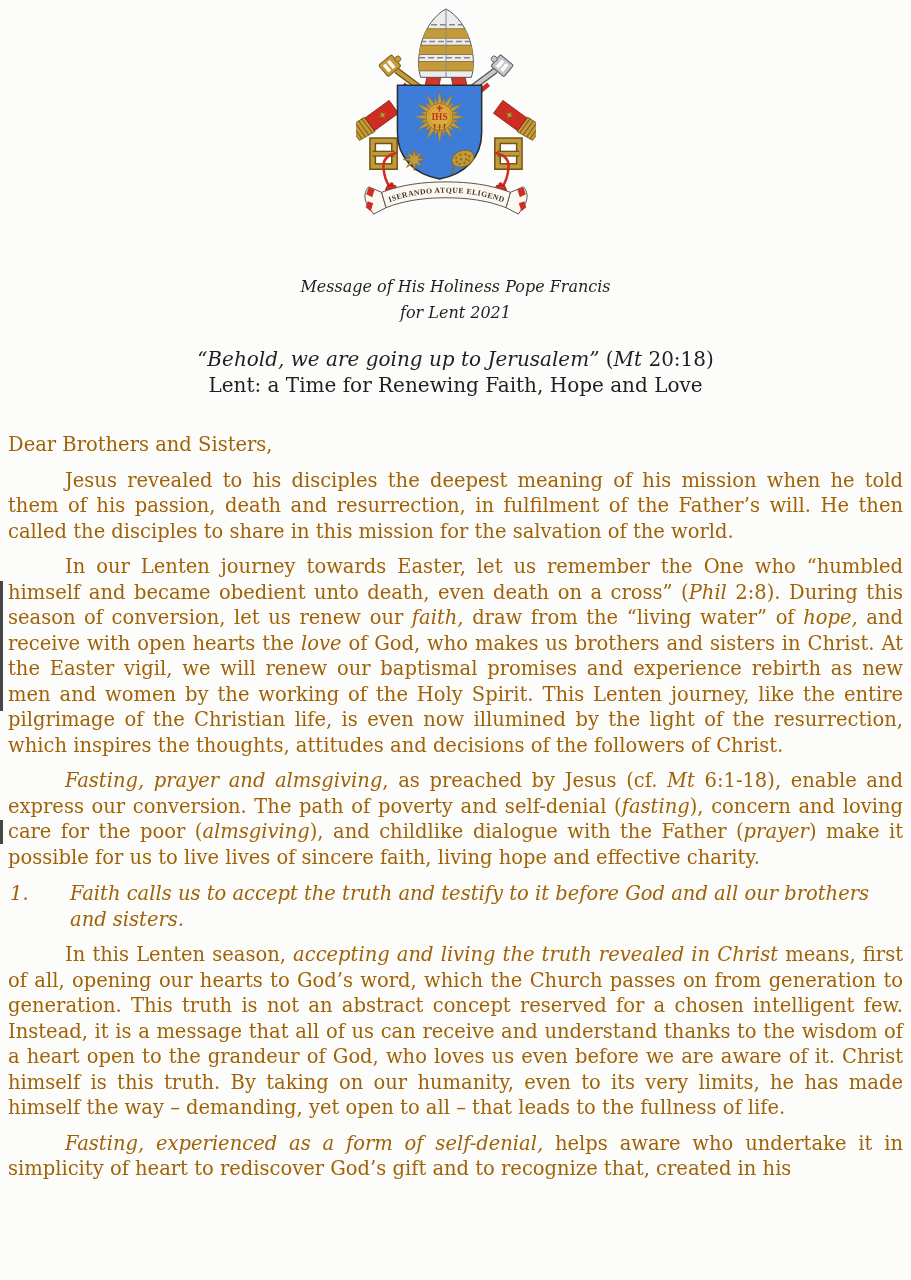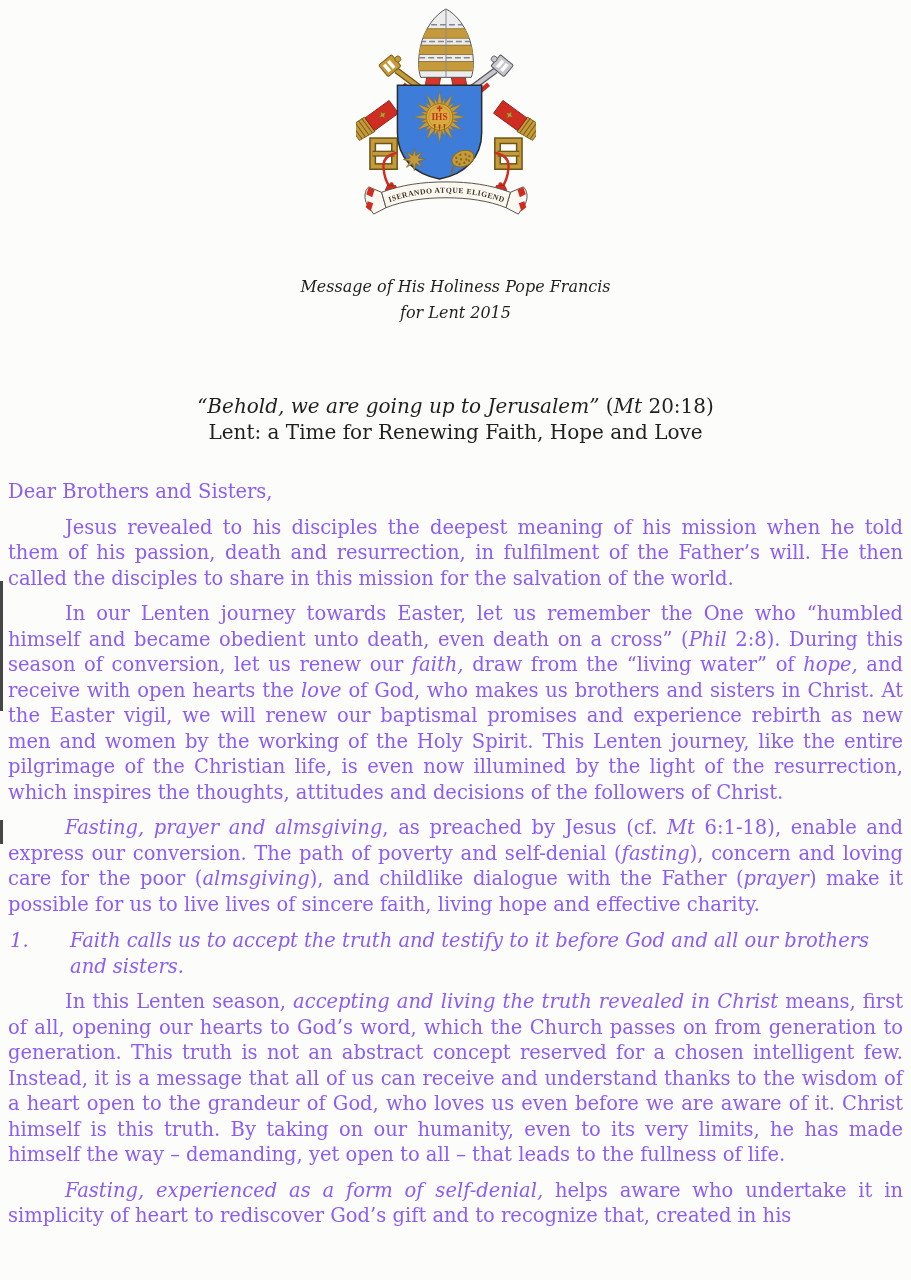--- a/index.html
+++ b/index.html
@@ -3,29 +3,29 @@
 <meta charset="utf-8">
 <style>
   html, body { margin:0; padding:0; width:911px; height:1280px; overflow:hidden; }
   body { background:#fcfcfa; font-family:"DejaVu Serif", serif; color:#222; }
   .page { position:relative; width:911px; height:1280px; background:#fcfcfa; }
 
   .crest-wrap { width:180px; margin:4px auto 0; transform:translateX(-10px);text-decoration:underline; }
 
   .title-block { margin-top:44px; text-align:center; font-style:italic;
                  font-size:16px; line-height:26px; color:#1f1f1f; }
-  .subtitle-block { margin-top:67px; text-align:center; font-size:20px;
+  .subtitle-block { margin-top:20px; text-align:center; font-size:20px;
                     line-height:26px; color:#1f1f1f; }
   .subtitle-block em { font-style:italic; }
   .subtitle-block .up { font-style:normal; }
   .subtitle-line2 { }
 
   .doc-body { padding:0 8px 0 8px; }
   p.para { margin:10px 0 0 0; font-size:19.5px; line-height:25.5px;
-           text-align:justify; color:#8b5cf6; }
+           text-align:justify; color:#a16207; }
   p.para em { font-style:italic;margin-top:35px; }
   p.salutation { margin-top:34px; text-align:left; text-indent:0; }
   p.body { text-indent:57px; }
   p.heading { font-style:italic; text-indent:0; text-align:left;
               position:relative; padding-left:62px; max-width:800px;
               margin-top:11px; }
   p.heading .num { position:absolute; left:2px; top:0; font-style:italic; }
 
   .artifact { position:absolute; left:0; width:3px; background:#262626; opacity:.85; }
   .artifact.a1 { top:577px; height:130px; }
@@ -199,21 +199,21 @@
         <path id="mottoPath" d="M30,201 C50,193.5 68,190.5 90,190.5 C112,190.5 130,193.5 150,201" fill="none"></path>
         <text font-size="7.8" font-weight="bold" letter-spacing="0.45" font-family="Liberation Serif, serif" fill="#43362a">
           <textPath href="#mottoPath" startOffset="50%" text-anchor="middle">MISERANDO ATQUE ELIGENDO</textPath>
         </text>
       </g>
     </svg>
   </div>
 
   <div class="title-block">
     <div>Message of His Holiness Pope Francis</div>
-    <div>for Lent 2015</div>
+    <div>for Lent 2021</div>
   </div>
 
   <div class="subtitle-block">
     <div><em>“Behold, we are going up to Jerusalem”</em><span class="up"> (</span><em>Mt</em><span class="up"> 20:18)</span></div>
     <div class="subtitle-line2">Lent: a Time for Renewing Faith, Hope and Love</div>
   </div>
 
   <div class="doc-body">
       <p class="para salutation"><span>Dear Brothers and Sisters,</span></p>
       <p class="para body"><span>Jesus revealed to his disciples the deepest meaning of his mission when he told them of his passion, death and resurrection, in fulfilment of the Father’s will. He then called the disciples to share in this mission for the salvation of the world.</span></p>

